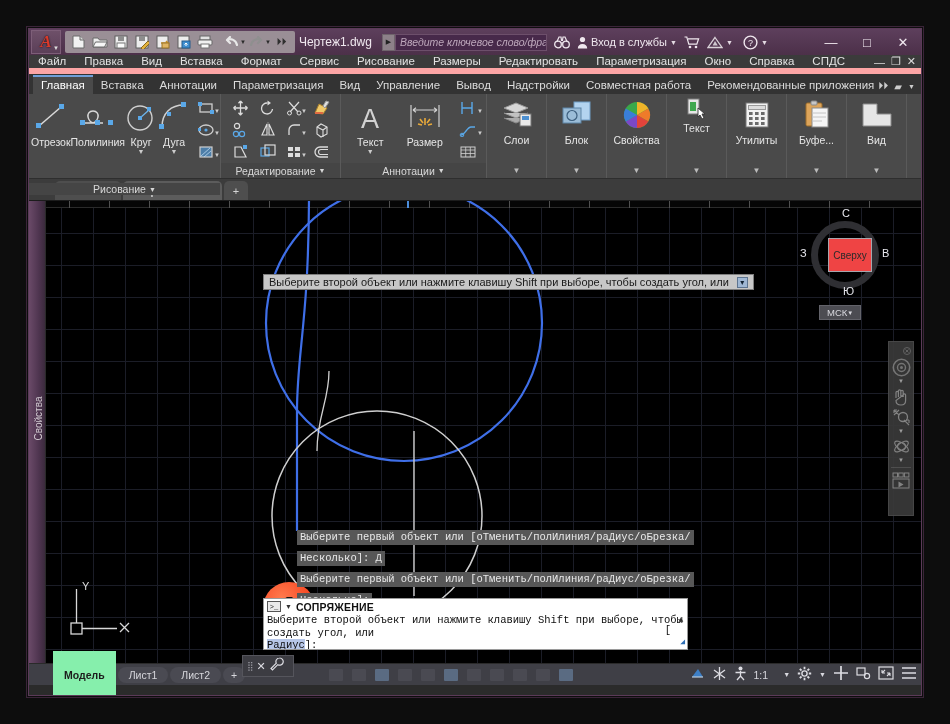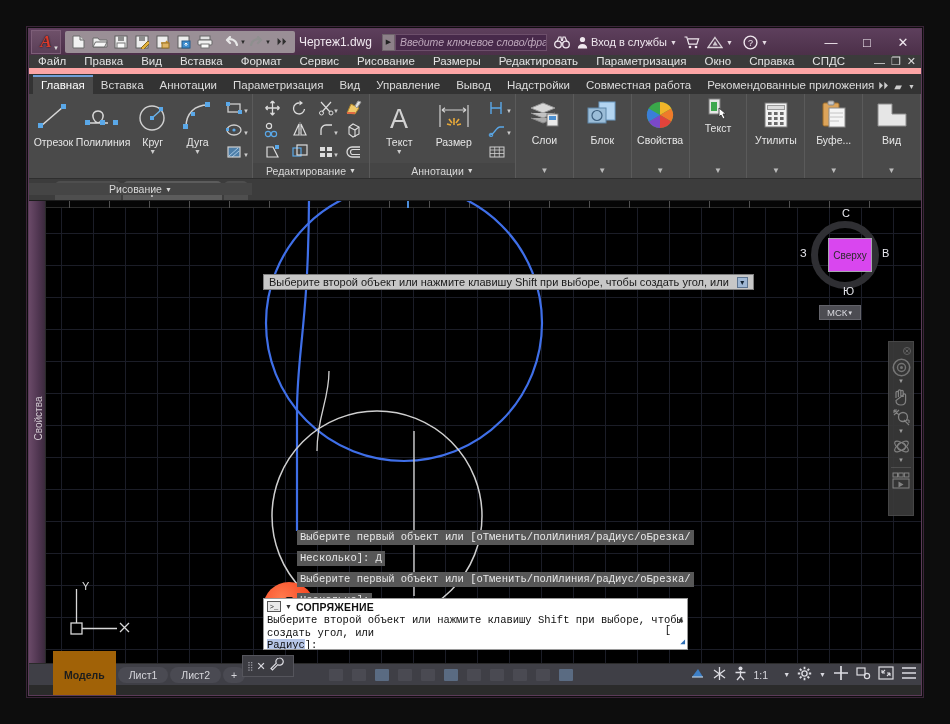--- a/index.html
+++ b/index.html
@@ -208,21 +208,21 @@
   }
 
   
   .navcube { position:absolute; right:28px; top:8px; width:96px; height:100px; }
   .ncring {
     position:absolute; left:14px; top:12px; width:68px; height:68px; border-radius:50%;
     border:7px solid #2f2f33;
   }
   .ncface {
     position:absolute; left:31px; top:29px; width:44px; height:34px;
-    background:#d946ef; color:#2a2a2a; font-size:10px;
+    background:#ef4444; color:#2a2a2a; font-size:10px;
     display:flex; align-items:center; justify-content:center;
     border:1px solid #a6a6ad;
   }
   .nclbl { position:absolute; color:#e8e8ee; font-size:11px; }
   .mskbtn {
     position:absolute; left:22px; top:96px; background:#4c4c52; color:#d8d8de;
     font-size:9.5px; padding:1px 7px; border:1px solid #63636a; display:flex; align-items:center;
   }
 
   
@@ -263,21 +263,21 @@
   
   .statusbar {
     position:relative; height:22px; background:#3f3f46; display:flex; align-items:center;
     border-top:1px solid #2a2a2a;
   }
   .modeltabs { display:flex; align-items:center; padding-left:24px; gap:2px; }
   .mtab {
     font-size:10.5px; color:#d7d7dc; padding:2px 11px; border-radius:9px;
     background:#4a4a52;
   }
-  .mtab.active { background:#a16207; color:#1d1d1d; font-weight:bold; border-radius:0; padding:18px 11px;}
+  .mtab.active { background:#86efac; color:#1d1d1d; font-weight:bold; border-radius:0; padding:18px 11px;}
   .mtab.plus { padding:2px 8px; }
   .sb-right { position:absolute; right:4px; display:flex; align-items:center; gap:7px; color:#d8d8de; }
   .sb-ico { font-size:12px; }
   .sb-scale { font-size:10.5px; display:flex; align-items:center; gap:15px;}
   .sb-mid { position:absolute; left:300px; display:flex; align-items:center; gap:9px; }
   .sb-mid .m { width:14px; height:12px; background:#5a6b82; border-radius:1px; }
   .sb-mid .m.dim { background:#4a4a52; }
 
   
   .minitb {
@@ -451,21 +451,21 @@
       <div class="ribtab">Рекомендованные приложения</div>
       <div class="ribtabs-right">
         <span>⏵⏵</span>
         <span>▰</span>
         <span style="font-size:7px">▼</span>
       </div>
     </div>
 
     <div class="ribbon">
 
-      <div class="panel" style="width:224px;gap:20px;">
+      <div class="panel" style="width:192px;gap:20px;">
         <div class="panel-body">
           <div class="bigbtn">
             <div class="gfx">
               <svg width="34" height="30" viewBox="0 0 34 30">
                   <line x1="5" y1="24" x2="27" y2="5" stroke="#d8d8d8" stroke-width="1.6"></line>
                   <rect x="2" y="21" width="5" height="5" fill="#5aa8e8"></rect>
                   <rect x="25" y="2" width="5" height="5" fill="#5aa8e8"></rect>
                 </svg>
             </div>
             <div class="bl">Отрезок</div>

